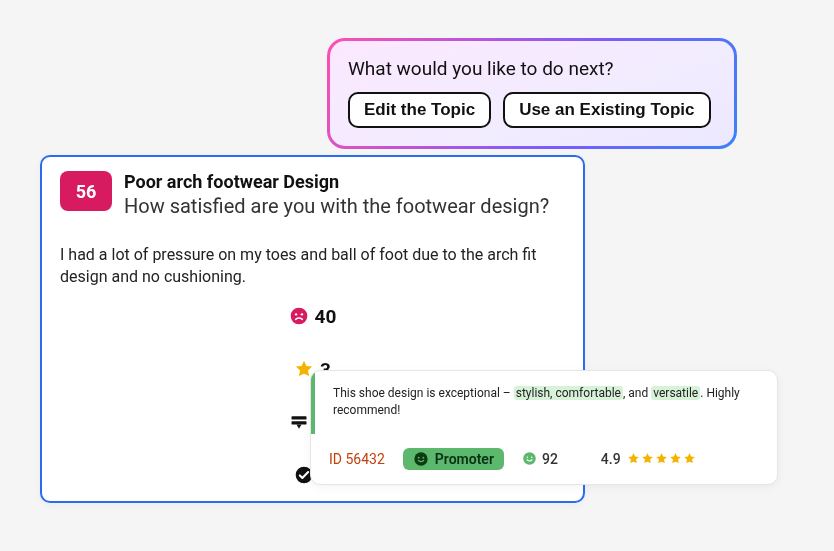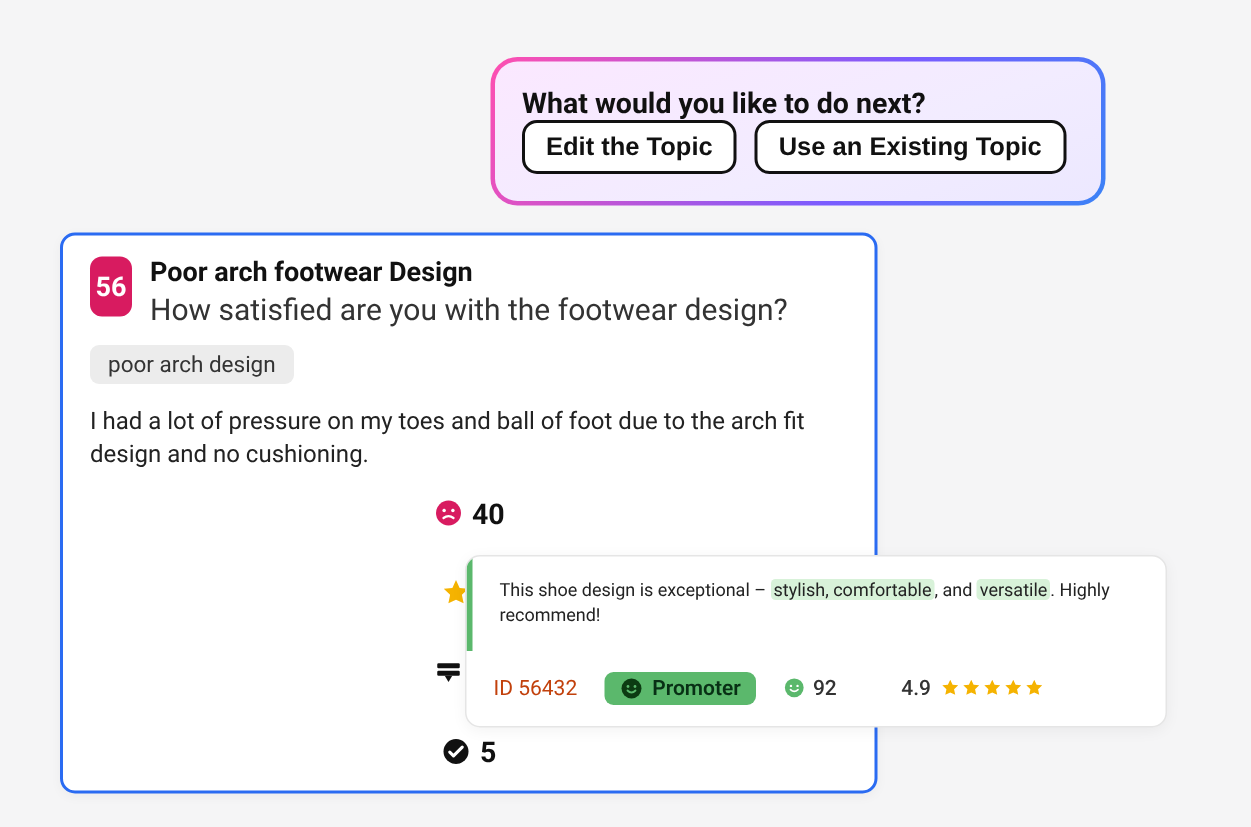--- a/index.html
+++ b/index.html
@@ -20,21 +20,21 @@
     width: 545px;
     background: #fff;
     border: 2px solid #2a6bf2;
     border-radius: 10px;
     padding: 14px 18px 14px 18px;
     box-shadow: 0 2px 8px rgba(0,0,0,0.04);
   }
   .rc-head { display:flex; align-items:flex-start; gap:12px; }
   .rc-badge {
     background:#d81b60; color:#fff; font-weight:700; font-size:18px;
-    width:28px; height:40px; border-radius:8px; display:flex;
+    width:52px; height:40px; border-radius:8px; display:flex;
     align-items:center; justify-content:center; flex-shrink:0;
   }
   .rc-title { font-weight:700; font-size:18px; color:#111; }
   .rc-sub { font-size:20px; color:#333; margin-top:2px; }
   .rc-tags { display:flex; gap:10px; margin-top:12px; align-items:center; }
   .tag-neg {
     background:#d81b60; color:#fff; border-radius:18px; padding:4px 12px;
     font-size:15px; font-weight:600; display:flex; align-items:center; gap:6px;
   }
   .tag-neg svg { width:16px; height:16px; }
@@ -55,21 +55,21 @@
     width: 410px;
     border-radius: 18px;
     padding: 3px;
     background: linear-gradient(120deg, #ff4fb0, #7a5cff 60%, #3b82f6);
   }
   .prompt-inner {
     background: linear-gradient(160deg, #fbe8ff, #f2ecff 60%, #ece8ff);
     border-radius: 15px;
     padding: 16px 18px 18px 18px;
   }
-  .prompt-title { font-size:19px; font-weight:700; color:#111; margin-bottom:0; }
+  .prompt-title { font-size:19px; font-weight:400; color:#111; margin-bottom:12px; }
   .prompt-row { display:flex; gap:12px; }
   .prompt-row + .prompt-row { margin-top:10px; }
   .pbtn {
     background:#fff; border:2px solid #111; border-radius:10px;
     padding:6px 14px; font-size:17px; font-weight:700; color:#111;
     cursor:pointer;
   }
   .pbtn.accent {
     border-color:#cc1bd6; color:#cc1bd6;
   }
@@ -114,21 +114,20 @@
 
 <div class="review-card">
   <div class="rc-head">
     <div class="rc-badge">56</div>
     <div>
       <div class="rc-title">Poor arch footwear Design</div>
       <div class="rc-sub">How satisfied are you with the footwear design?</div>
     </div>
   </div>
   <div class="rc-tags">
-    <span class="tag-plain">poor arch design</span>
   </div>
   <div class="rc-body">I had a lot of pressure on my toes and ball of foot due to the arch fit design and no cushioning.</div>
   <div class="rc-stats">
     <div class="stat">
       <svg viewBox="0 0 24 24">
           <circle cx="12" cy="12" r="10" fill="#d81b60"></circle>
           <circle cx="8.5" cy="10" r="1.4" fill="#fff"></circle>
           <circle cx="15.5" cy="10" r="1.4" fill="#fff"></circle>
           <path d="M8 16 Q12 13 16 16" stroke="#fff" stroke-width="1.8" fill="none" stroke-linecap="round"></path>
         </svg>

